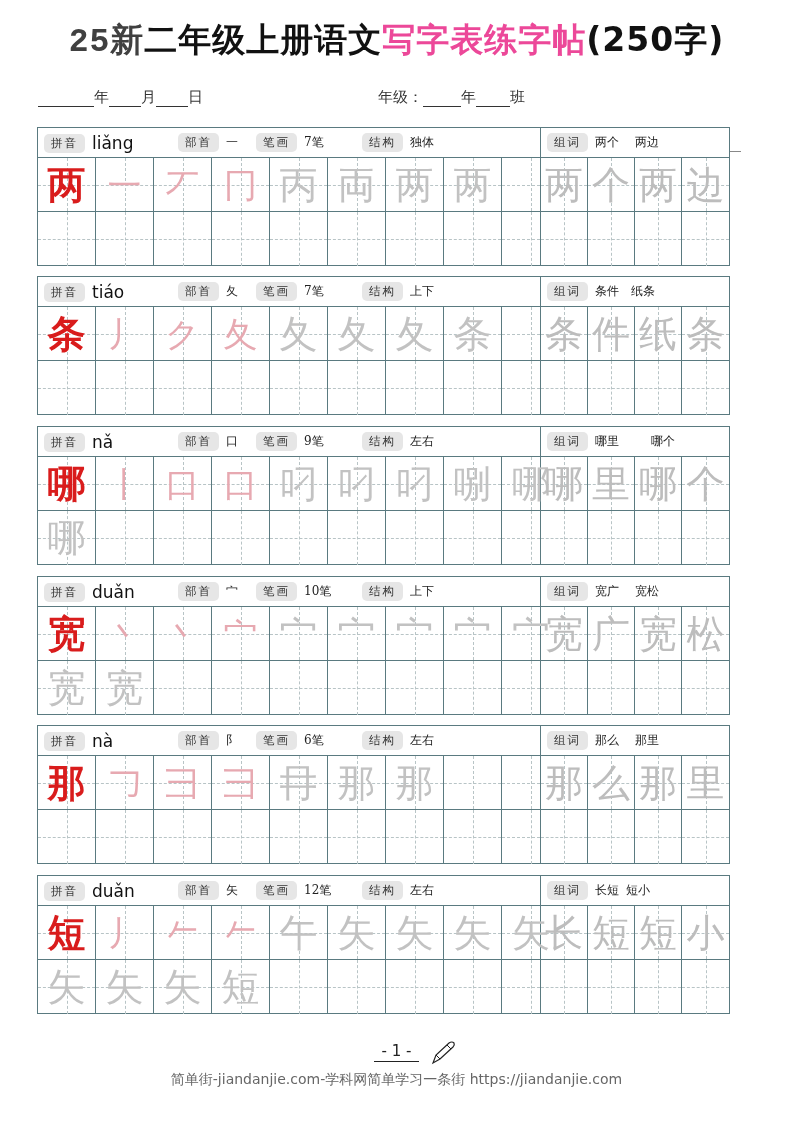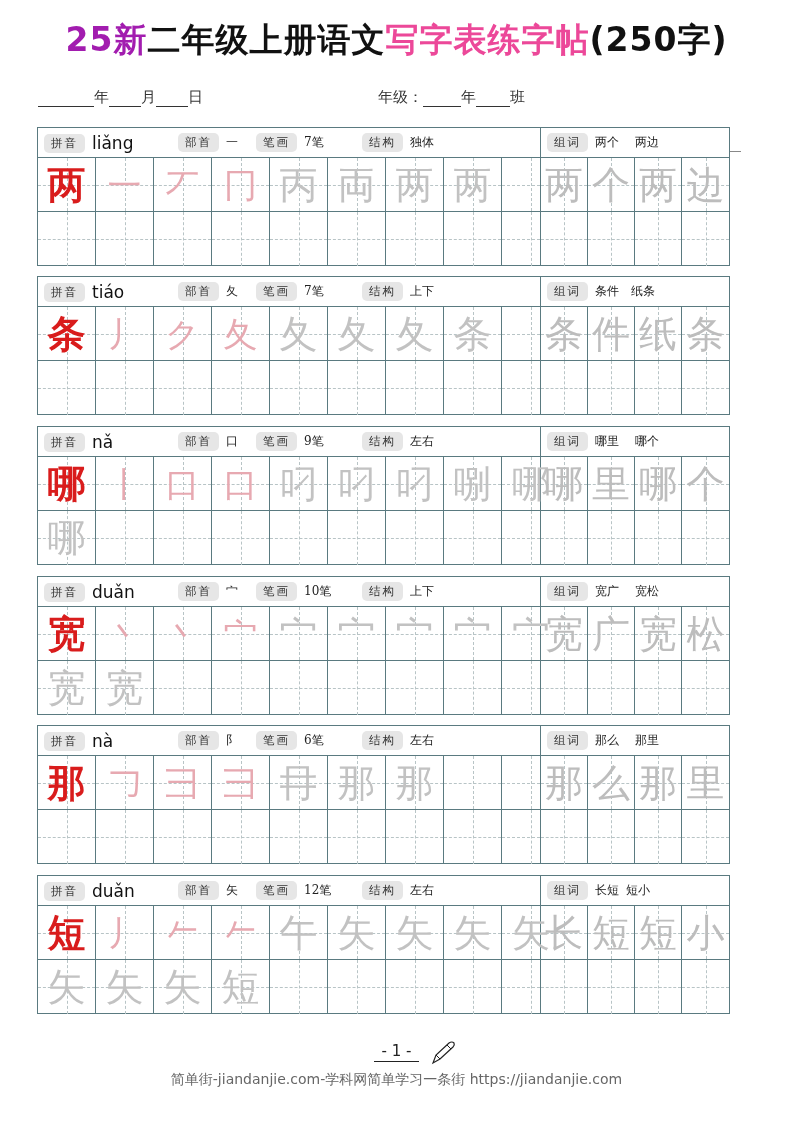--- a/index.html
+++ b/index.html
@@ -4,21 +4,21 @@
 <style>
   * { box-sizing: border-box; margin: 0; padding: 0; }
   html, body { width: 793px; height: 1122px; background: #ffffff; overflow: hidden; }
   body { position: relative; font-family: "DejaVu Serif", "Liberation Serif", serif; color: #222; }
 
   .title {
     position: absolute; left: 0; top: 18px; width: 793px; text-align: center;
     font-family: "DejaVu Sans", "Liberation Sans", sans-serif;
     font-size: 33px; font-weight: bold; letter-spacing: 1px; white-space: nowrap;
   }
-  .title .t-red { color: #a21caf; }
+  .title .t-red { color: #404040; font-family: Liberation Mono, monospace; }
   .title .t-black { color: #111; }
   .title .t-blue { color: #ec4899; }
 
   .info-row {
     position: absolute; top: 88px; left: 0; width: 793px; height: 26px;
     font-family: "DejaVu Serif", serif; font-size: 15px; color: #333;
   }
   .info-row .seg { position: absolute; top: 0; white-space: nowrap; display: flex; align-items: flex-end; }
   .blank { display: inline-block; border-bottom: 1px solid #333; height: 18px; }
 
@@ -341,21 +341,21 @@
           <div class="cell lastrow"></div>
           <div class="cell lastrow"></div>
           <div class="cell lastrow"></div>
         </div>
     </div>
     <div class="panel right">
       <div class="hdr">
         <div class="item" style="left:6px;">
           <span class="pill">组词</span>
           <span class="val">哪里</span>
-          <span class="val" style="margin-left:16px;font-family:Liberation Mono, monospace;">哪个</span>
+          <span class="val" style="margin-left:32px;font-family:Liberation Mono, monospace;">哪个</span>
         </div>
       </div>
       <div class="grid">
           <div class="cell">
             <span class="ch word">哪</span>
           </div>
           <div class="cell">
             <span class="ch word">里</span>
           </div>
           <div class="cell">

